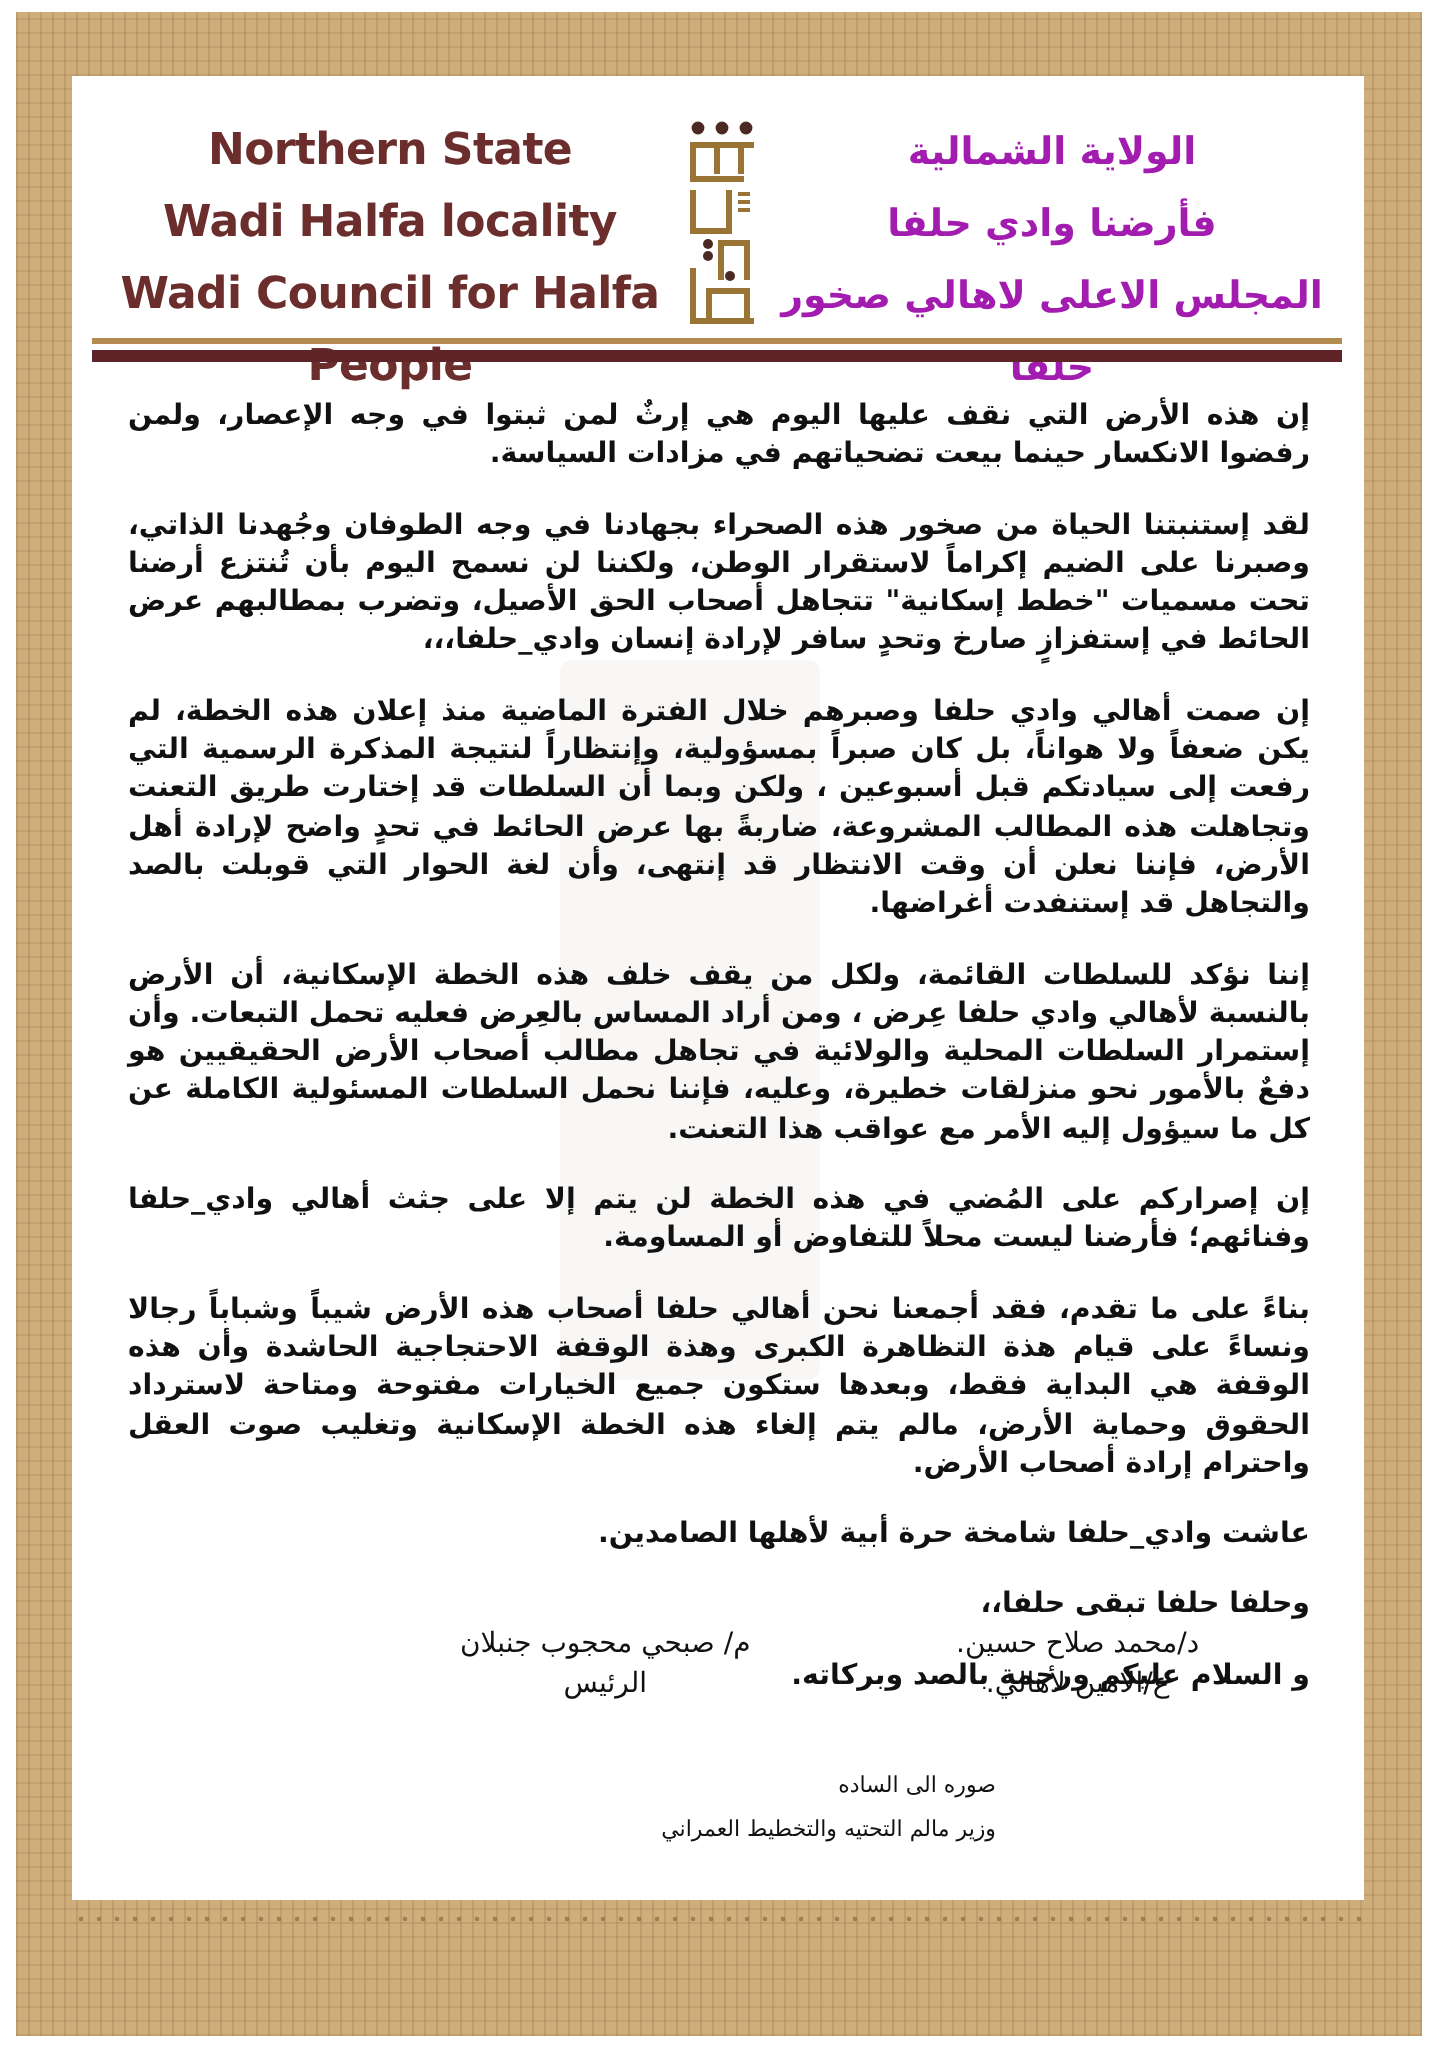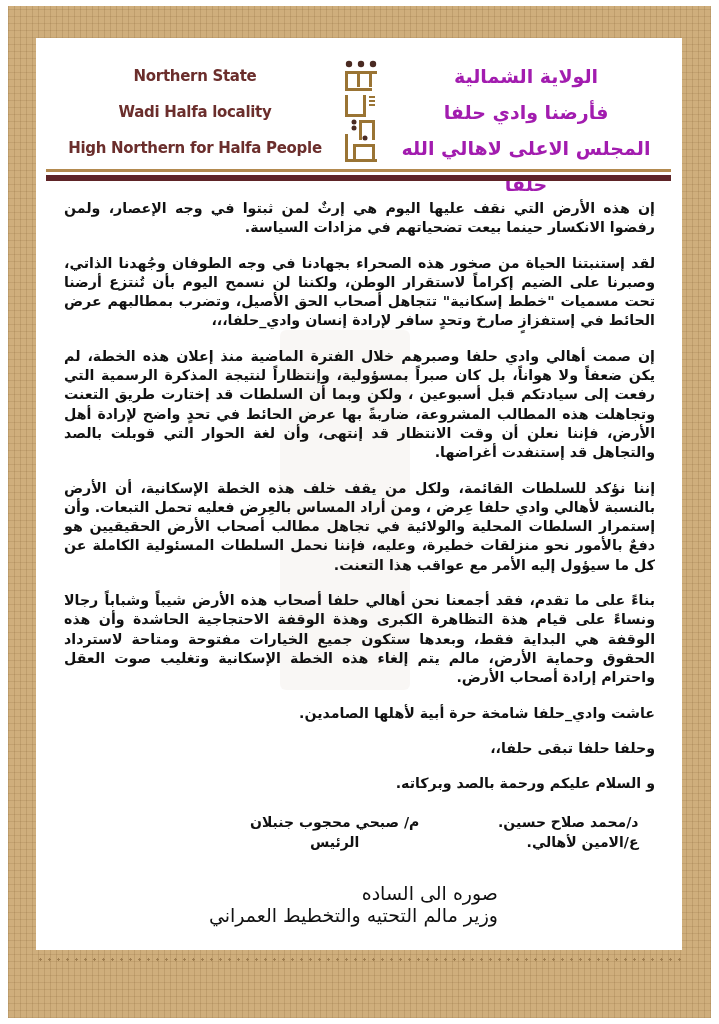--- a/index.html
+++ b/index.html
@@ -13,51 +13,51 @@
   }
   .paper {
     position:absolute; left:36px; top:38px; width:646px; height:912px; background:#ffffff;
   }
   .dots-row {
     position:absolute; left:36px; right:36px; top:958px; height:3px;
     background-image: radial-gradient(circle, #8a6a3e 1px, transparent 1.3px);
     background-size:9px 3px; opacity:0.7;
   }
   .header-en { position:absolute; left:50px; top:58px; width:290px; text-align:center; color:#6b2e2c; font-family:"DejaVu Sans", sans-serif; font-weight:bold; }
-  .header-en div { font-size:15px; line-height:36px; letter-spacing:-0.3px; }
+  .header-en div { font-size:22px; line-height:36px; letter-spacing:-0.3px; }
   .header-ar { position:absolute; right:48px; top:58px; width:290px; text-align:center; color:#a21caf; font-weight:bold; direction:rtl; }
   .header-ar div { font-size:19px; line-height:36px; }
   .logo { position:absolute; left:341px; top:60px; width:40px; height:106px; }
   .divider1 { position:absolute; left:46px; right:48px; top:169px; height:3px; background:#b38a4f; }
   .divider2 { position:absolute; left:46px; right:48px; top:175px; height:6px; background:#5e2427; }
   .body-text {
     position:absolute; left:48px; right:48px; top:183px; direction:rtl; text-align:justify;
     font-size:14.2px; line-height:19.3px; color:#111; font-weight:bold;
   }
   .body-text p { margin:16px; }
   .body-text p.last-left { text-align:right; }
   .watermark { position:absolute; left:280px; top:330px; width:130px; height:360px; opacity:0.05; background:#8a6a3e; border-radius:6px; }
-  .sig { position:absolute; direction:rtl; font-size:14px; line-height:20px; color:#111; font-weight:bold; text-align:center;margin-left:20px; }
-  .sig-left { left:478px; top:812px; text-align:right; }
+  .sig { position:absolute; direction:rtl; font-size:14px; line-height:20px; color:#111; font-weight:normal; text-align:center; }
+  .sig-left { left:478px; top:812px; }
   .sig-right { left:230px; top:812px; }
-  .cc { position:absolute; right:221px; top:882px; direction:rtl; text-align:right; font-size:19px; line-height:22px; color:#111; }
+  .cc { position:absolute; right:221px; top:882px; direction:rtl; text-align:right; font-size:11px; line-height:22px; color:#111; }
   .footer-ar { position:absolute; left:36px; right:36px; top:984px; direction:rtl; text-align:center; color:#5e2427; font-weight:bold; font-size:16.5px; line-height:22px;margin-top:43px; }
 </style>
 </head>
 <body>
 
 <div class="frame"></div>
 <div class="paper"></div>
 <div class="dots-row"></div>
 <div class="watermark"></div>
 
 <div class="header-en">
   <div>Northern State</div>
   <div>Wadi Halfa locality</div>
-  <div>High Northern for Halfa People</div>
+  <div>Wadi Council for Halfa People</div>
 </div>
 
 <svg class="logo" viewBox="0 0 40 106">
   <g fill="#9a7434">
     <circle cx="8" cy="4" r="3.2" fill="#4a2a22"></circle>
     <circle cx="20" cy="4" r="3.2" fill="#4a2a22"></circle>
     <circle cx="32" cy="4" r="3.2" fill="#4a2a22"></circle>
     <rect x="4" y="11" width="3" height="20"></rect>
     <rect x="4" y="11" width="32" height="3"></rect>
     <rect x="16" y="11" width="3" height="16"></rect>
@@ -79,31 +79,32 @@
     <rect x="4" y="99" width="32" height="3"></rect>
     <rect x="12" y="84" width="3" height="15"></rect>
     <rect x="12" y="84" width="22" height="3"></rect>
     <rect x="31" y="84" width="3" height="18"></rect>
   </g>
 </svg>
 
 <div class="header-ar">
   <div>الولاية الشمالية</div>
   <div>فأرضنا وادي حلفا</div>
-  <div>المجلس الاعلى لاهالي الله حلفا</div>
+  <div>المجلس الاعلى لاهالي صخور حلفا</div>
 </div>
 
 <div class="divider1"></div>
 <div class="divider2"></div>
 
 <div class="body-text">
   <p>إن هذه الأرض التي نقف عليها اليوم هي إرثٌ لمن ثبتوا في وجه الإعصار، ولمن رفضوا الانكسار حينما بيعت تضحياتهم في مزادات السياسة.</p>
   <p>لقد إستنبتنا الحياة من صخور هذه الصحراء بجهادنا في وجه الطوفان وجُهدنا الذاتي، وصبرنا على الضيم إكراماً لاستقرار الوطن، ولكننا لن نسمح اليوم بأن تُنتزع أرضنا تحت مسميات "خطط إسكانية" تتجاهل أصحاب الحق الأصيل، وتضرب بمطالبهم عرض الحائط في إستفزازٍ صارخ وتحدٍ سافر لإرادة إنسان وادي_حلفا،،،</p>
   <p>إن صمت أهالي وادي حلفا وصبرهم خلال الفترة الماضية منذ إعلان هذه الخطة، لم يكن ضعفاً ولا هواناً، بل كان صبراً بمسؤولية، وإنتظاراً لنتيجة المذكرة الرسمية التي رفعت إلى سيادتكم قبل أسبوعين ، ولكن وبما أن السلطات قد إختارت طريق التعنت وتجاهلت هذه المطالب المشروعة، ضاربةً بها عرض الحائط في تحدٍ واضح لإرادة أهل الأرض، فإننا نعلن أن وقت الانتظار قد إنتهى، وأن لغة الحوار التي قوبلت بالصد والتجاهل قد إستنفدت أغراضها.</p>
   <p>إننا نؤكد للسلطات القائمة، ولكل من يقف خلف هذه الخطة الإسكانية، أن الأرض بالنسبة لأهالي وادي حلفا عِرض ، ومن أراد المساس بالعِرض فعليه تحمل التبعات. وأن إستمرار السلطات المحلية والولائية في تجاهل مطالب أصحاب الأرض الحقيقيين هو دفعٌ بالأمور نحو منزلقات خطيرة، وعليه، فإننا نحمل السلطات المسئولية الكاملة عن كل ما سيؤول إليه الأمر مع عواقب هذا التعنت.</p>
+  <p>إن إصراركم على المُضي في هذه الخطة لن يتم إلا على جثث أهالي وادي_حلفا وفنائهم؛ فأرضنا ليست محلاً للتفاوض أو المساومة.</p>
   <p>بناءً على ما تقدم، فقد أجمعنا نحن أهالي حلفا أصحاب هذه الأرض شيباً وشباباً رجالا ونساءً على قيام هذة التظاهرة الكبرى وهذة الوقفة الاحتجاجية الحاشدة وأن  هذه الوقفة هي البداية فقط، وبعدها ستكون جميع الخيارات مفتوحة ومتاحة لاسترداد الحقوق وحماية الأرض، مالم يتم إلغاء هذه الخطة الإسكانية وتغليب صوت العقل واحترام إرادة أصحاب الأرض.</p>
   <p class="last-left">عاشت وادي_حلفا شامخة حرة أبية لأهلها الصامدين.</p>
   <p class="last-left">وحلفا حلفا تبقى حلفا،،</p>
   <p class="last-left">و السلام عليكم ورحمة بالصد وبركاته.</p>
 </div>
 
 <div class="sig sig-left">
   <div>د/محمد صلاح حسين.</div>
   <div>ع/الامين لأهالي.</div>
 </div>

